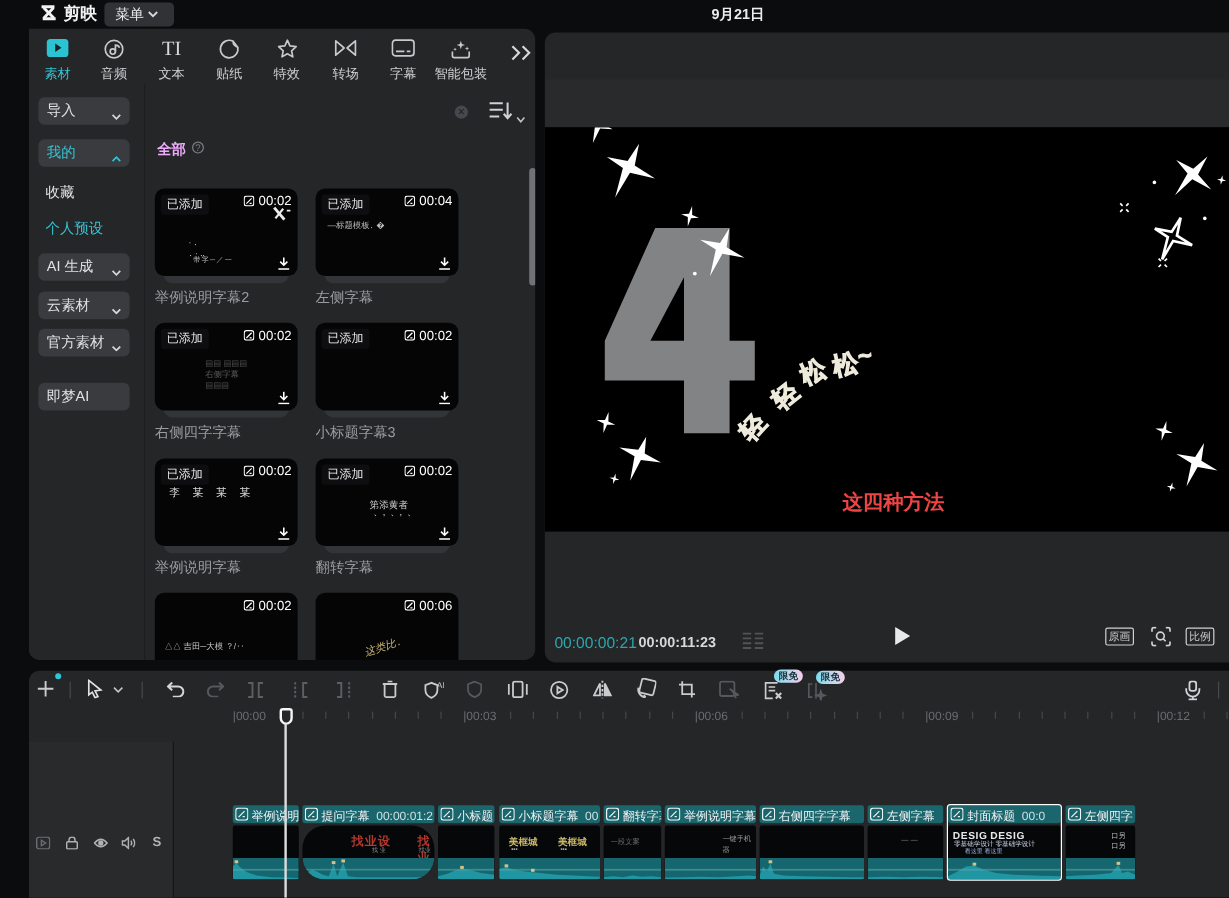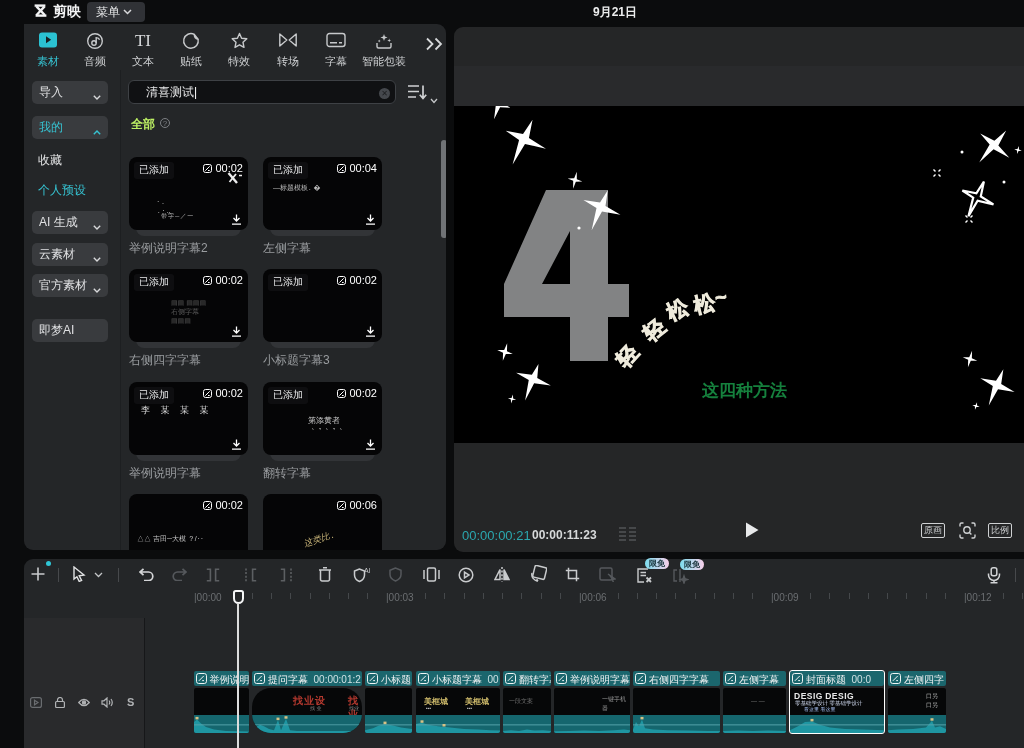--- a/index.html
+++ b/index.html
@@ -138,30 +138,29 @@
               <path d="M0.8 0.8 L4 4 L7.2 0.8"></path>
             </svg></span></div>
       <div class="sbtn" style="top:219px;">云素材<span class="chev" style="top:5px;"><svg width="8" height="5" viewBox="0 0 8 5" fill="none" stroke="#d8d9db" stroke-width="1.4">
               <path d="M0.8 0.8 L4 4 L7.2 0.8"></path>
             </svg></span></div>
       <div class="sbtn" style="top:250px;">官方素材<span class="chev" style="top:5px;"><svg width="8" height="5" viewBox="0 0 8 5" fill="none" stroke="#d8d9db" stroke-width="1.4">
               <path d="M0.8 0.8 L4 4 L7.2 0.8"></path>
             </svg></span></div>
       <div class="sbtn" style="top:295px;">即梦AI</div>
     </div>
-    <div class="abs" id="searchbox">清喜测试<span style="color:#fff;">|</span></div>
     <div class="abs" style="left:355px;top:64px;width:11px;height:11px;border-radius:50%;background:#45484d;color:#1d1e21;font-size:8px;line-height:11px;text-align:center;">✕</div>
     <div class="abs" style="left:383px;top:59px;"><svg width="21" height="19" viewBox="0 0 21 19" fill="none" stroke="#cfd1d3" stroke-width="1.7">
           <path d="M1 3 h11 M1 8.5 h11 M1 14 h8"></path>
           <path d="M16 2.5 v13 M12.8 11.8 l3.2 3.7 3.2 -3.7"></path>
         </svg></div>
     <div class="abs" style="left:406px;top:66px;"><svg width="8" height="6" viewBox="0 0 8 6" fill="none" stroke="#c3c5c7" stroke-width="1.3">
           <path d="M1 1 L4 4.5 L7 1"></path>
         </svg></div>
-    <div class="abs" style="left:107px;top:92px;color:#bef264;font-size:12px;font-weight:bold;">全部</div>
+    <div class="abs" style="left:107px;top:92px;color:#f0abfc;font-size:12px;font-weight:bold;">全部</div>
     <div class="abs" style="left:136px;top:94px;width:10px;height:10px;border:1px solid #7c7f83;border-radius:50%;color:#7c7f83;font-size:8px;line-height:10px;text-align:center;">?</div>
     <div class="abs" style="left:417px;top:116px;width:6px;height:98px;background:#707376;border-radius:3px;"></div>
     <div class="abs" id="cards">
 
       <div class="card" style="left:105px;top:133px;">
         <div class="thumb">
           <div style="position:absolute;left:28px;top:40px;width:60px;height:24px;color:#c9c9c9;font-size:7px;letter-spacing:2px;">·․<br>․·‥</div>
           <div style="position:absolute;left:32px;bottom:9px;color:#b9b9b9;font-size:6px;letter-spacing:1px;">带字─／一</div>
           <span class="badge">已添加</span>
             <span class="dur"><svg width="9" height="9" viewBox="0 0 9 9" style="vertical-align:-1px;">
@@ -300,21 +299,21 @@
           <path transform="translate(516,253) rotate(14)" d="M0.0 -8.5 L1.6 -1.2 L7.5 0.0 L1.2 1.6 L0.0 8.5 L-1.6 1.2 L-7.5 0.0 L-1.2 -1.6 Z"></path>
           <path transform="translate(543,279) rotate(22)" d="M0.0 -17.0 L3.5 -2.5 L19.0 0.0 L2.5 3.5 L0.0 22.0 L-3.5 2.5 L-18.0 0.0 L-2.5 -3.5 Z"></path>
           <path transform="translate(522,300) rotate(15)" d="M0.0 -4.0 L0.9 -0.7 L3.8 0.0 L0.7 0.9 L0.0 4.0 L-0.9 0.7 L-3.8 0.0 L-0.7 -0.9 Z"></path>
         </g>
       </svg>
       <div class="abs arc" style="left:163px;top:236px;transform:rotate(-47deg);">轻</div>
       <div class="abs arc" style="left:190px;top:210px;transform:rotate(-38deg);">轻</div>
       <div class="abs arc" style="left:213px;top:190px;transform:rotate(-25deg);">松</div>
       <div class="abs arc" style="left:240px;top:184px;transform:rotate(-13deg);">松</div>
       <div class="abs arc" style="left:261px;top:180px;transform:rotate(-8deg);font-size:20px;">~</div>
-      <div class="abs" style="left:248px;top:273px;color:#15803d;font-size:17px;font-family:'Liberation Serif',serif;font-weight:bold;letter-spacing:0;">这四种方法</div>
+      <div class="abs" style="left:248px;top:301px;color:#ef4444;font-size:17px;font-family:'Liberation Serif',serif;font-weight:bold;letter-spacing:0;">这四种方法</div>
     </div>
     <div class="abs" id="pctrl">
       <div class="abs" style="left:8px;top:501px;color:#2ba7ae;font-size:13px;">00:00:00:21</div>
       <div class="abs" style="left:78px;top:501px;color:#d7d9da;font-size:12px;font-weight:bold;">00:00:11:23</div>
       <svg class="abs" style="left:164px;top:499px;" width="20" height="16" viewBox="0 0 20 16" stroke="#515457" stroke-width="1.6" fill="none">
           <path d="M1 2 h7 M1 6 h7 M1 10 h7 M1 14 h7 M11 2 h7 M11 6 h7 M11 10 h7 M11 14 h7"></path>
         </svg>
       <svg class="abs" style="left:291px;top:495px;" width="14" height="16" viewBox="0 0 14 16">
           <path d="M1 0.5 L13.5 8 L1 15.5 Z" fill="#e8e9ea"></path>
         </svg>

